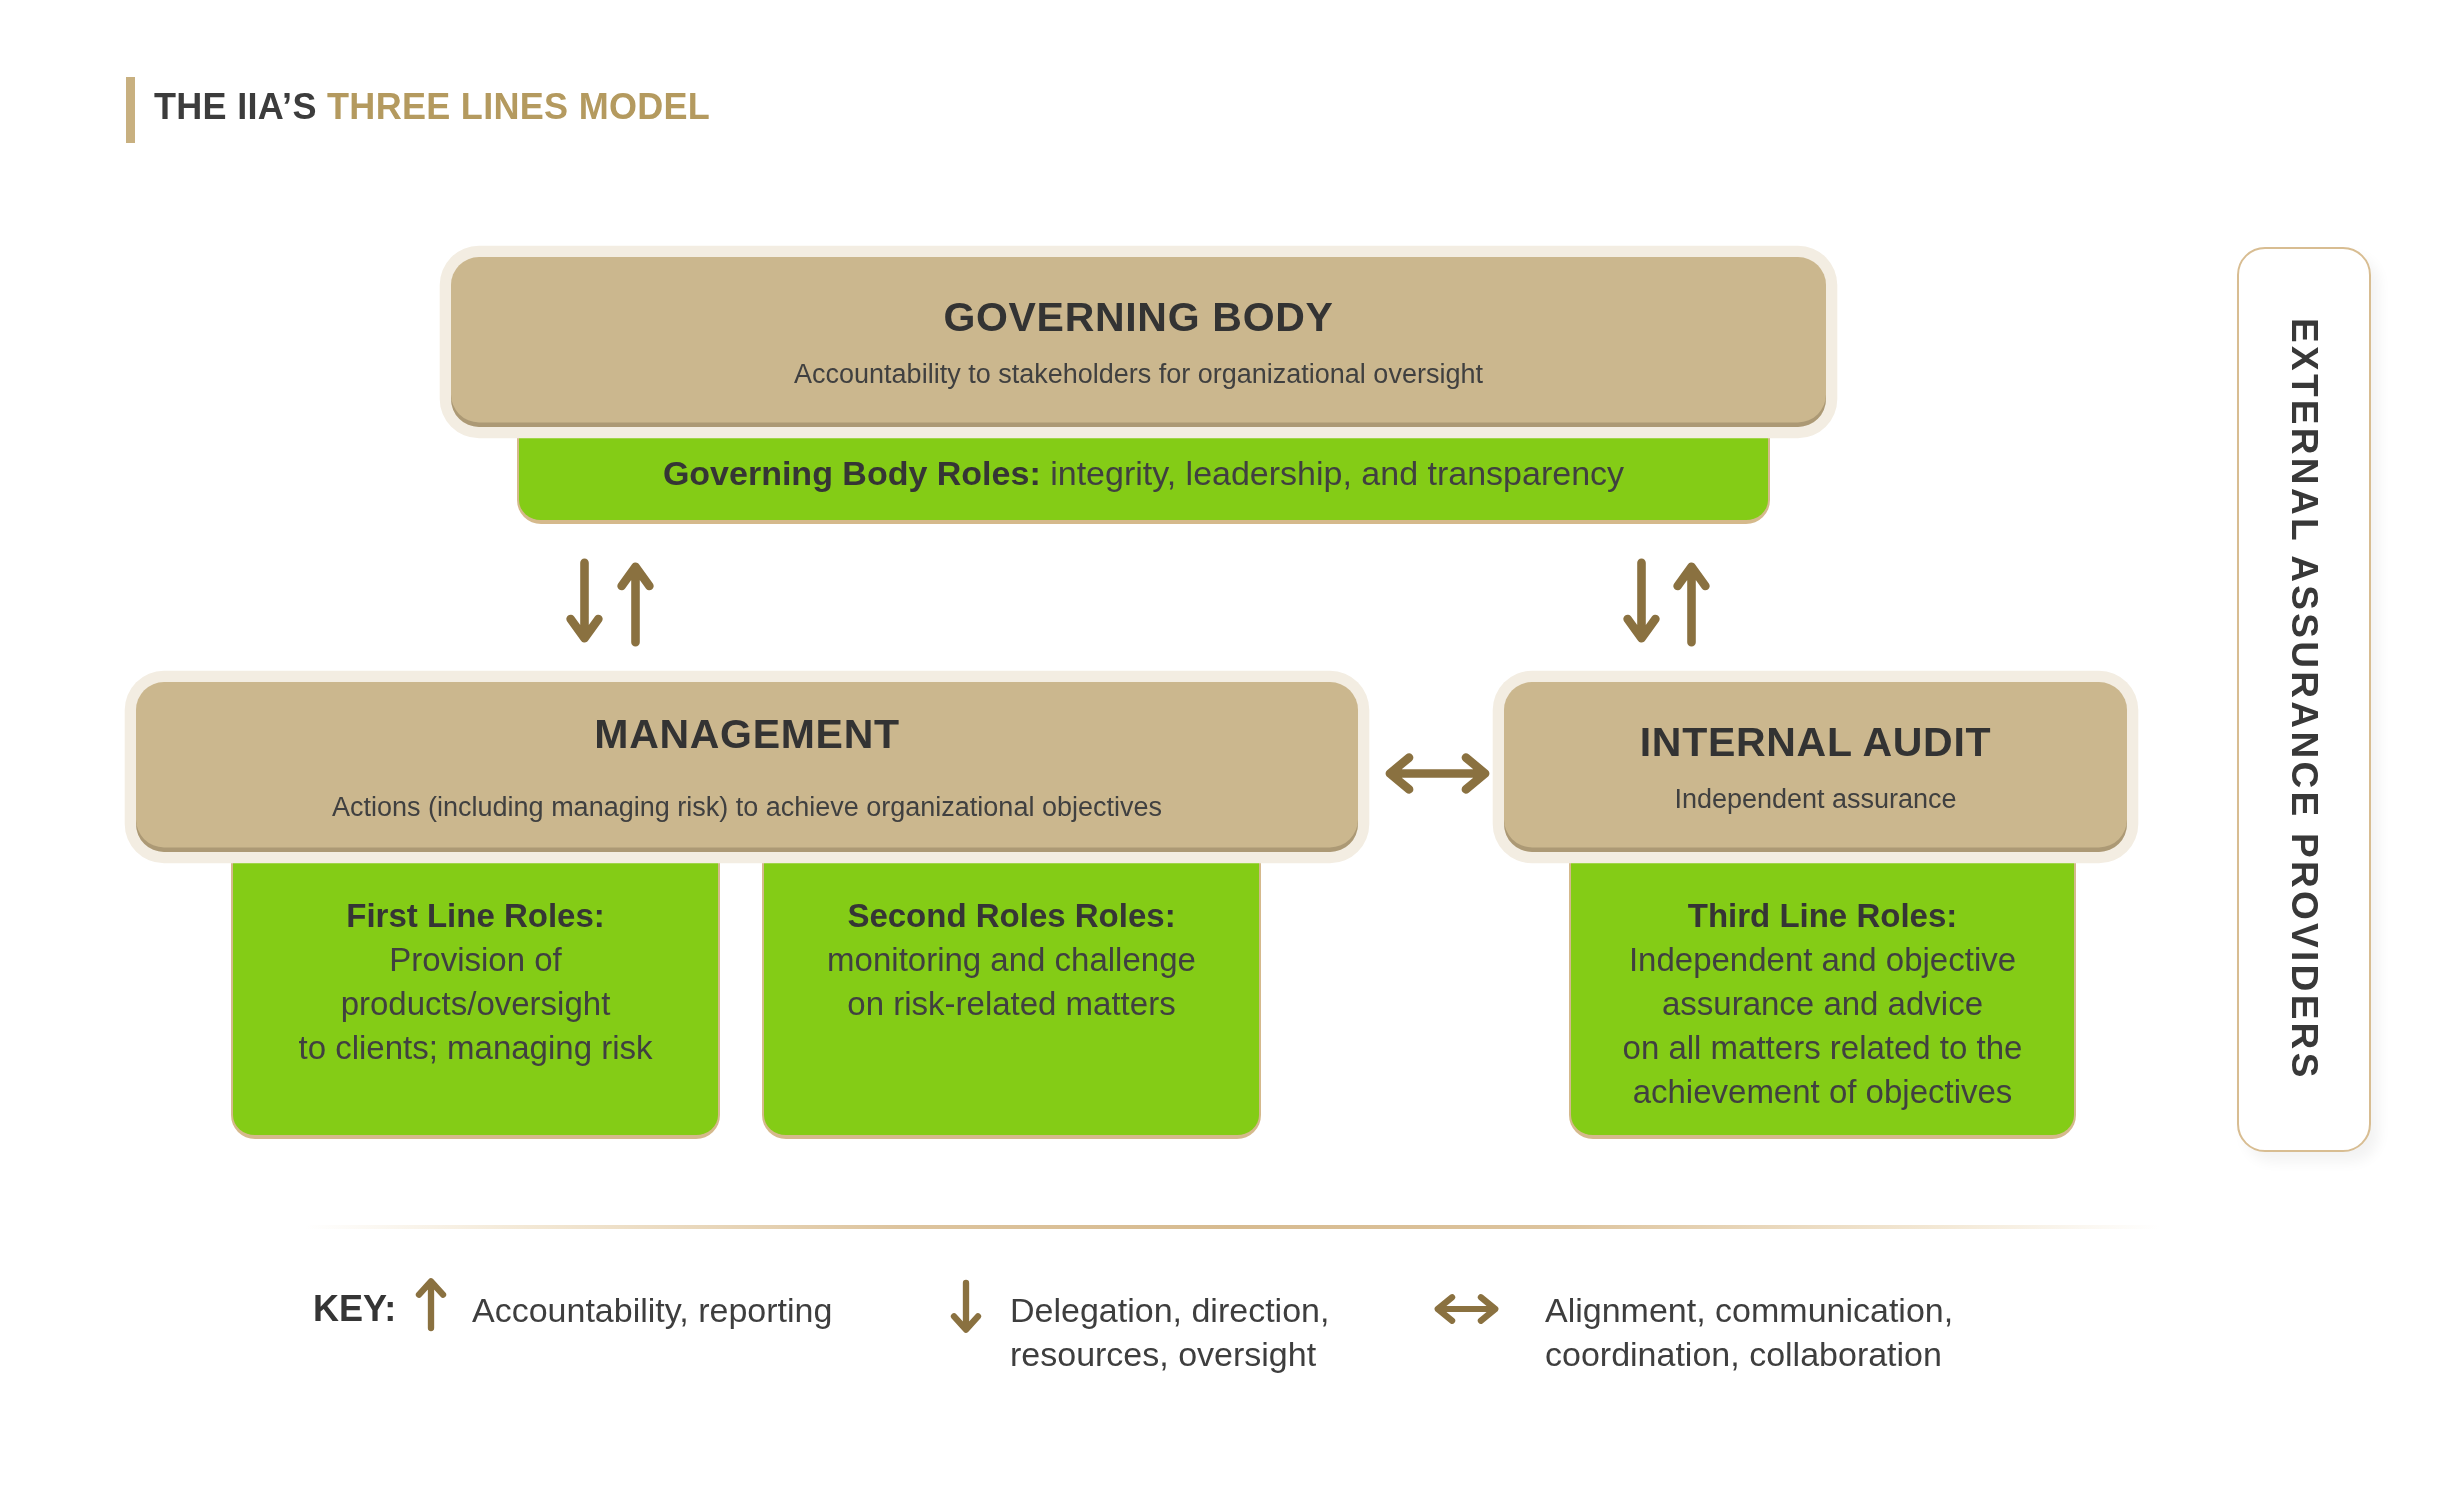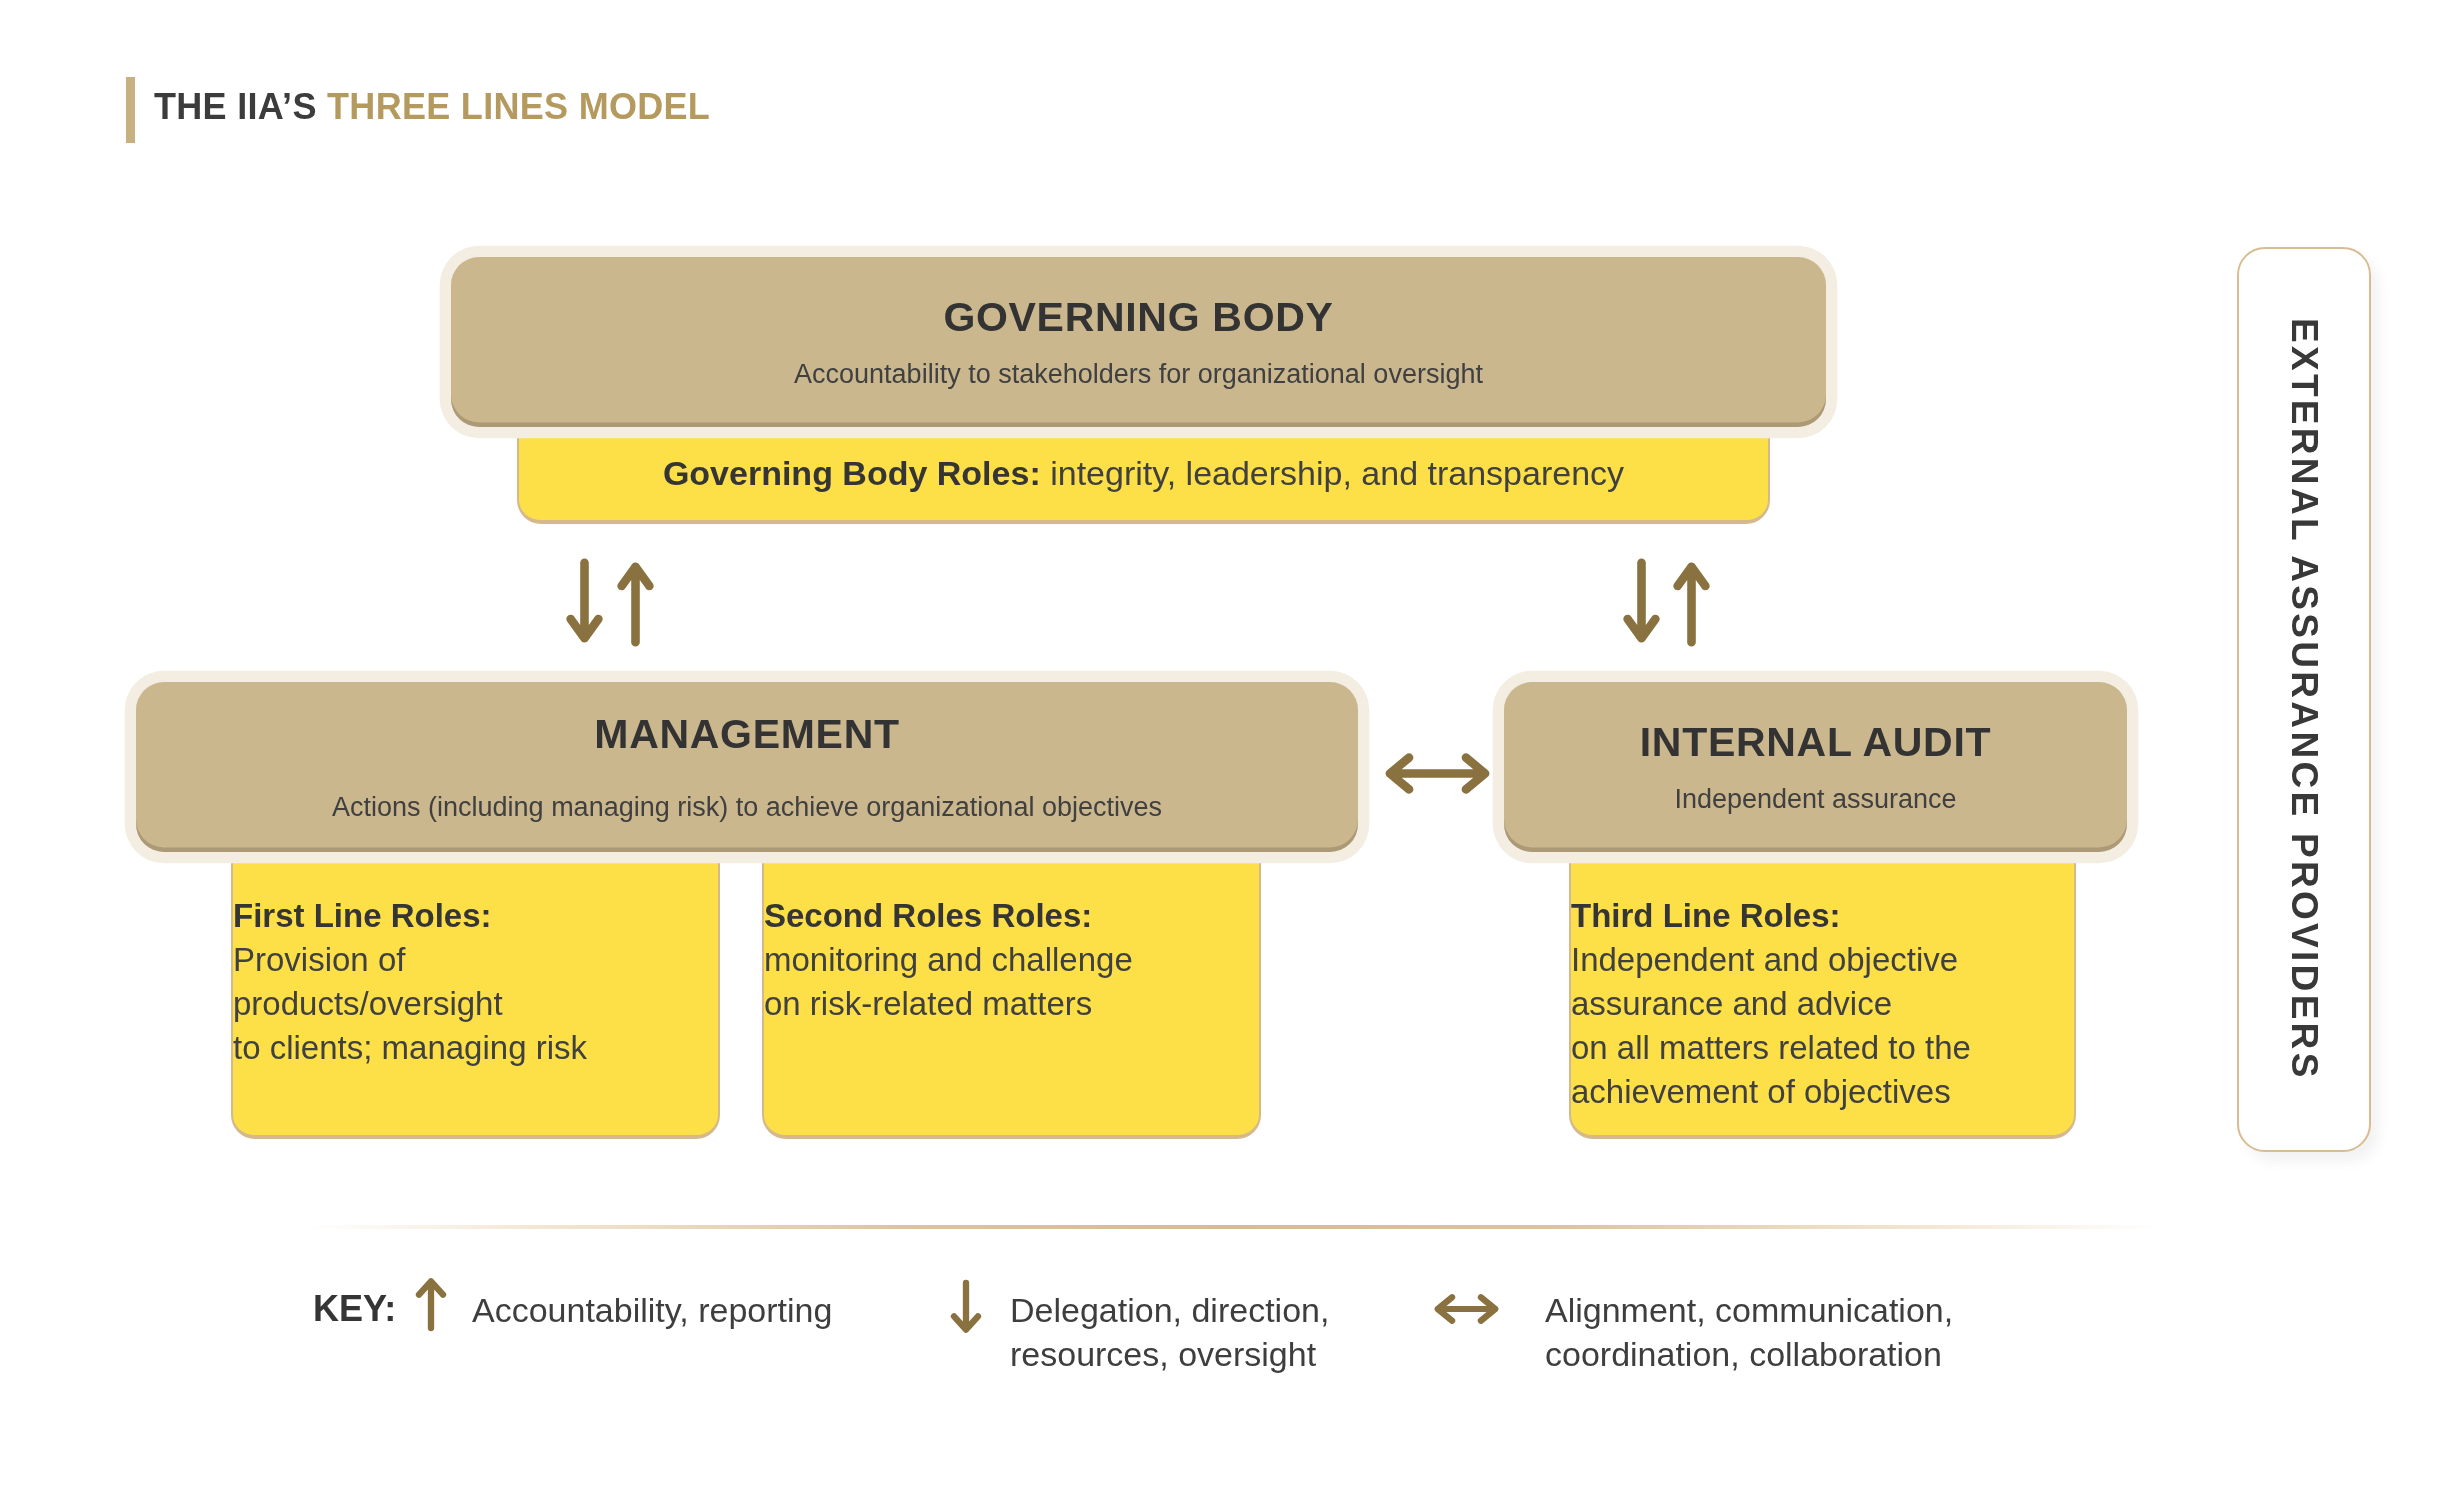--- a/index.html
+++ b/index.html
@@ -23,22 +23,22 @@
   }
   .box-title{font-size:41px;font-weight:bold;color:#333333;letter-spacing:0.7px;white-space:nowrap;}
   .box-sub{font-size:27px;color:#404040;margin-top:18.5px;white-space:nowrap;}
 
   .gov-box{left:451px;top:257px;width:1375px;height:170px;}
   .mgmt-box{left:136px;top:682px;width:1222px;height:170px;gap:15px;}
   .audit-box{left:1504px;top:682px;width:623px;height:170px;}
 
   
   .hangbox{
-    background:#fde047;border:2px solid #d5b98c;border-top:none;border-bottom-width:4px;
-    border-radius:0 0 24px 24px;z-index:1;text-align:left;
+    background:#84cc16;border:2px solid #d5b98c;border-top:none;border-bottom-width:4px;
+    border-radius:0 0 24px 24px;z-index:1;text-align:center;
   }
   .gov-roles{left:517px;top:427px;width:1249px;height:93px;display:flex;align-items:center;justify-content:center;font-size:34px;color:#404040;}
   .gov-roles b{color:#353535;}
   .roles-box{color:#404040;font-size:33px;line-height:44px;}
   .roles-box .roles-head{font-weight:bold;color:#353535;}
   .roles-inner{padding-top:41px;}
   .first-roles{left:231px;top:853px;width:485px;height:282px;}
   .second-roles{left:762px;top:853px;width:495px;height:282px;}
   .third-roles{left:1569px;top:853px;width:503px;height:282px;}
 

